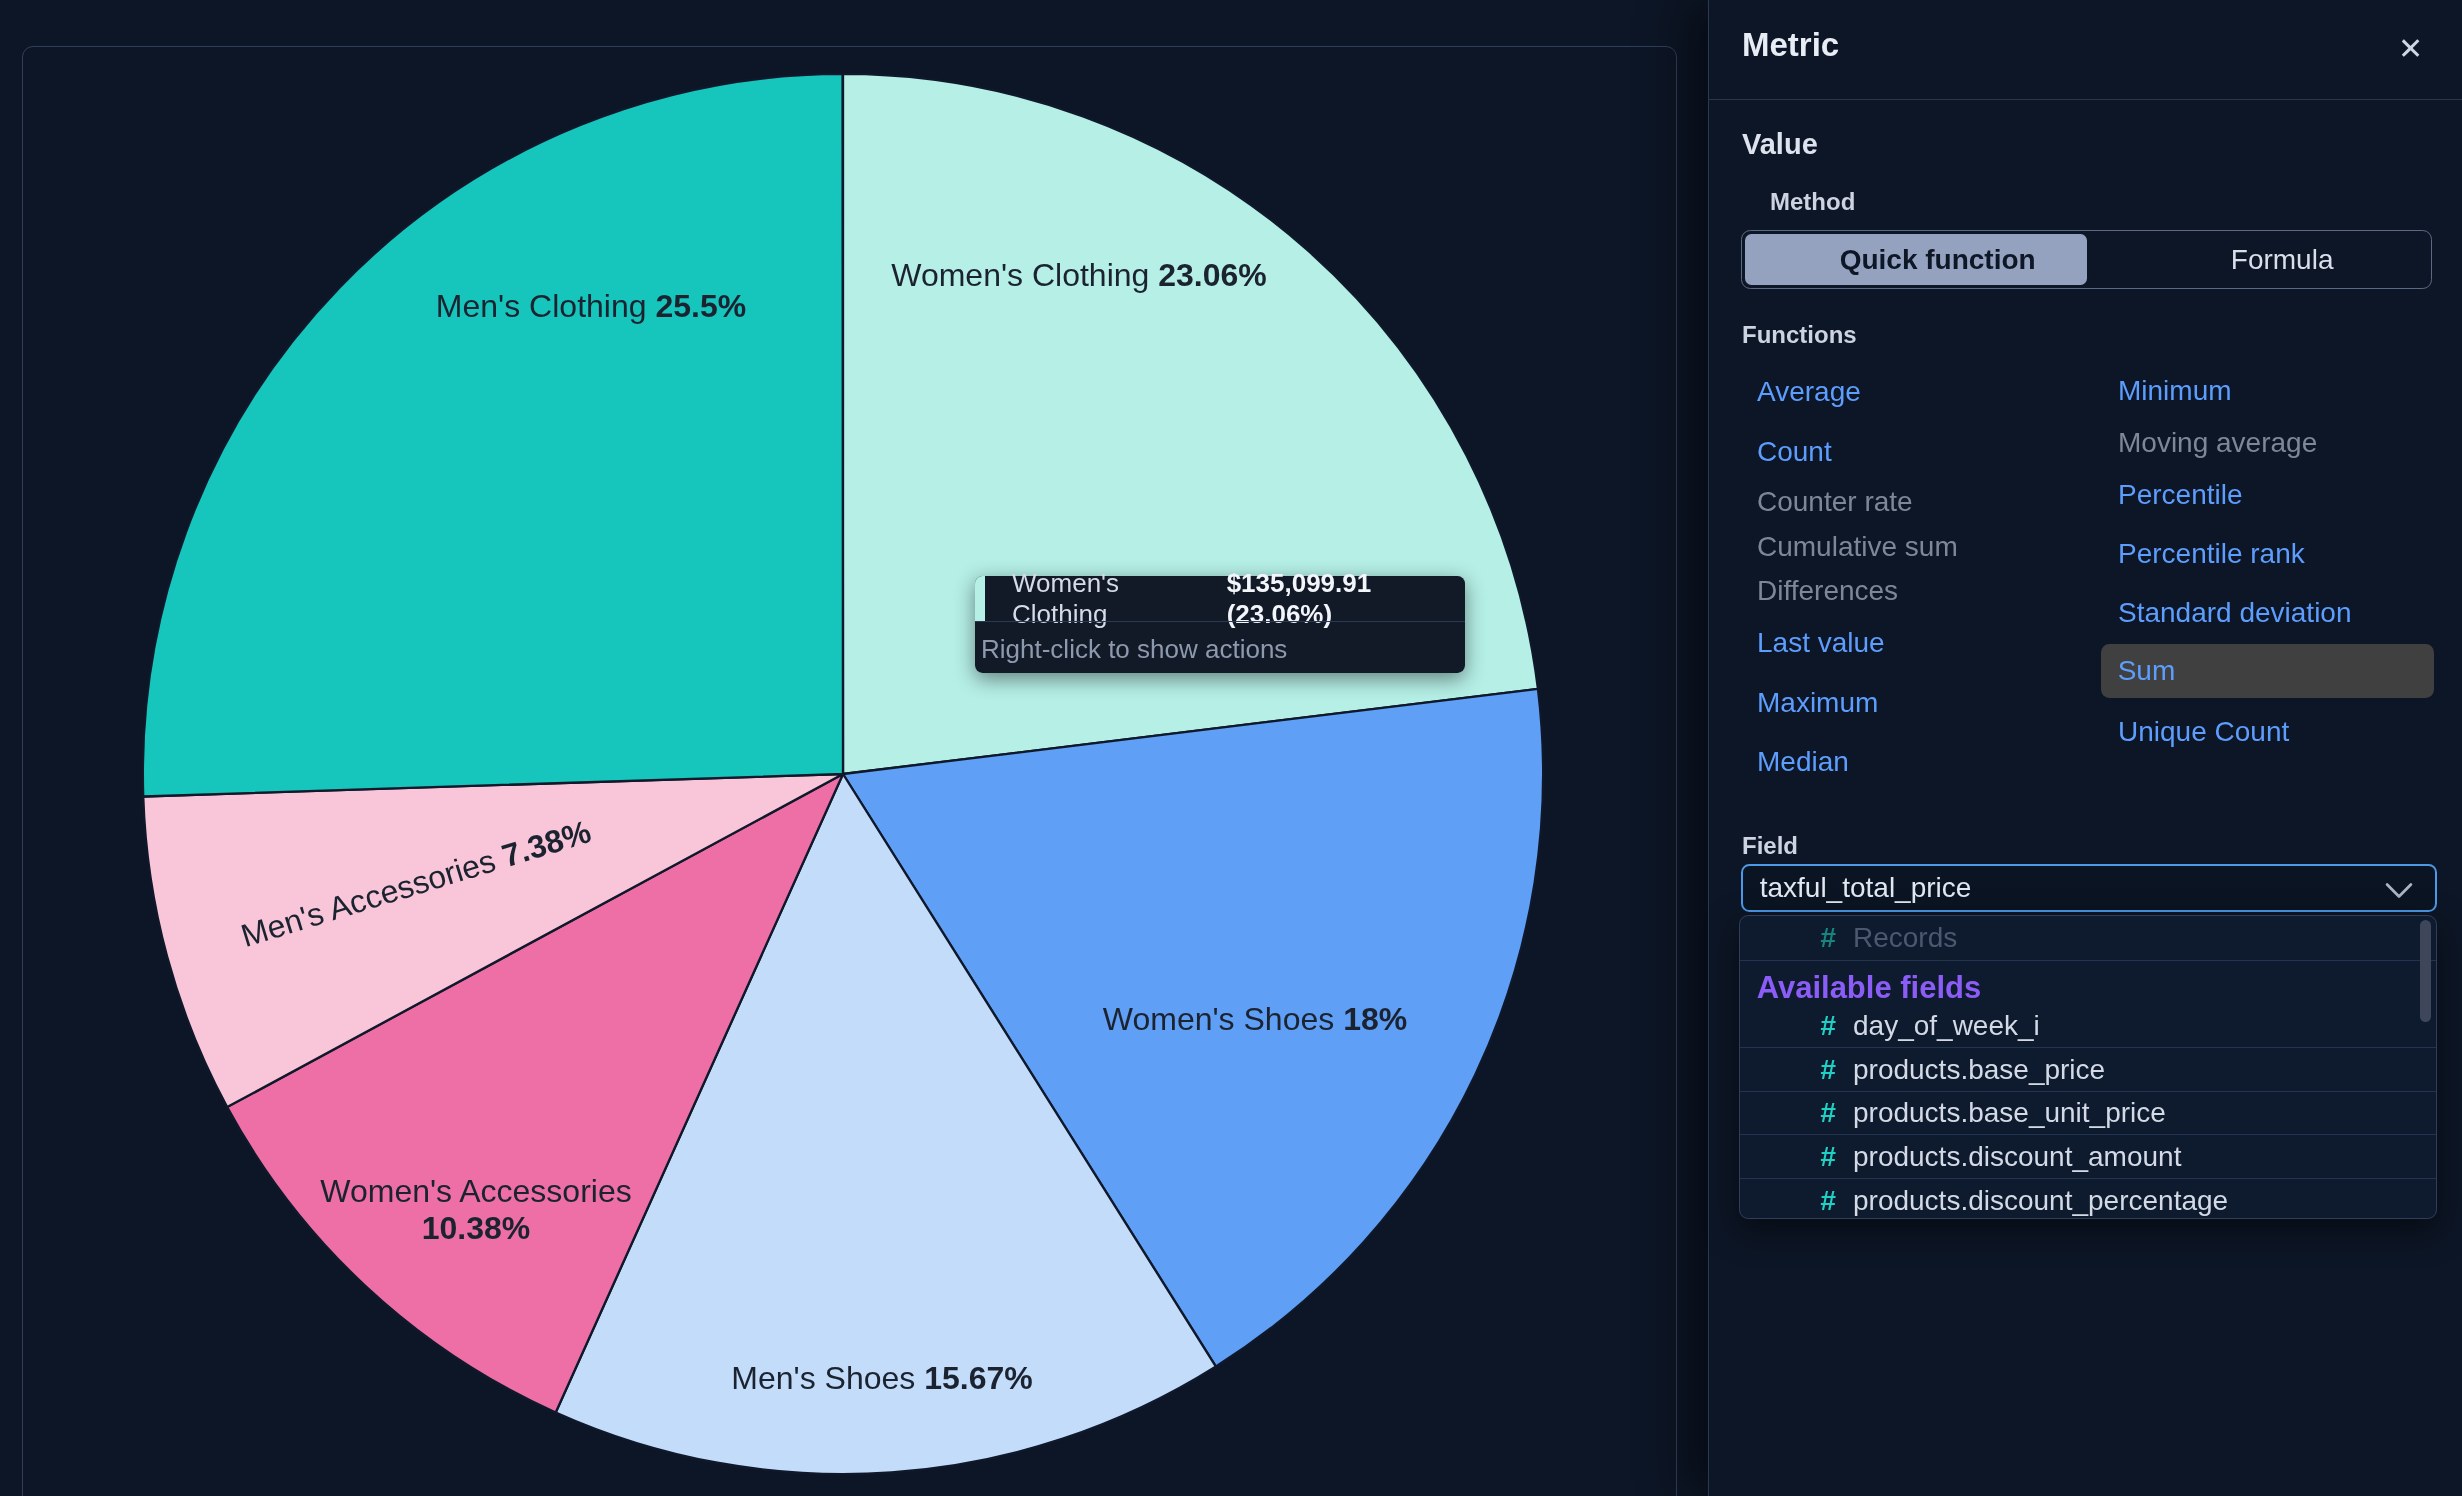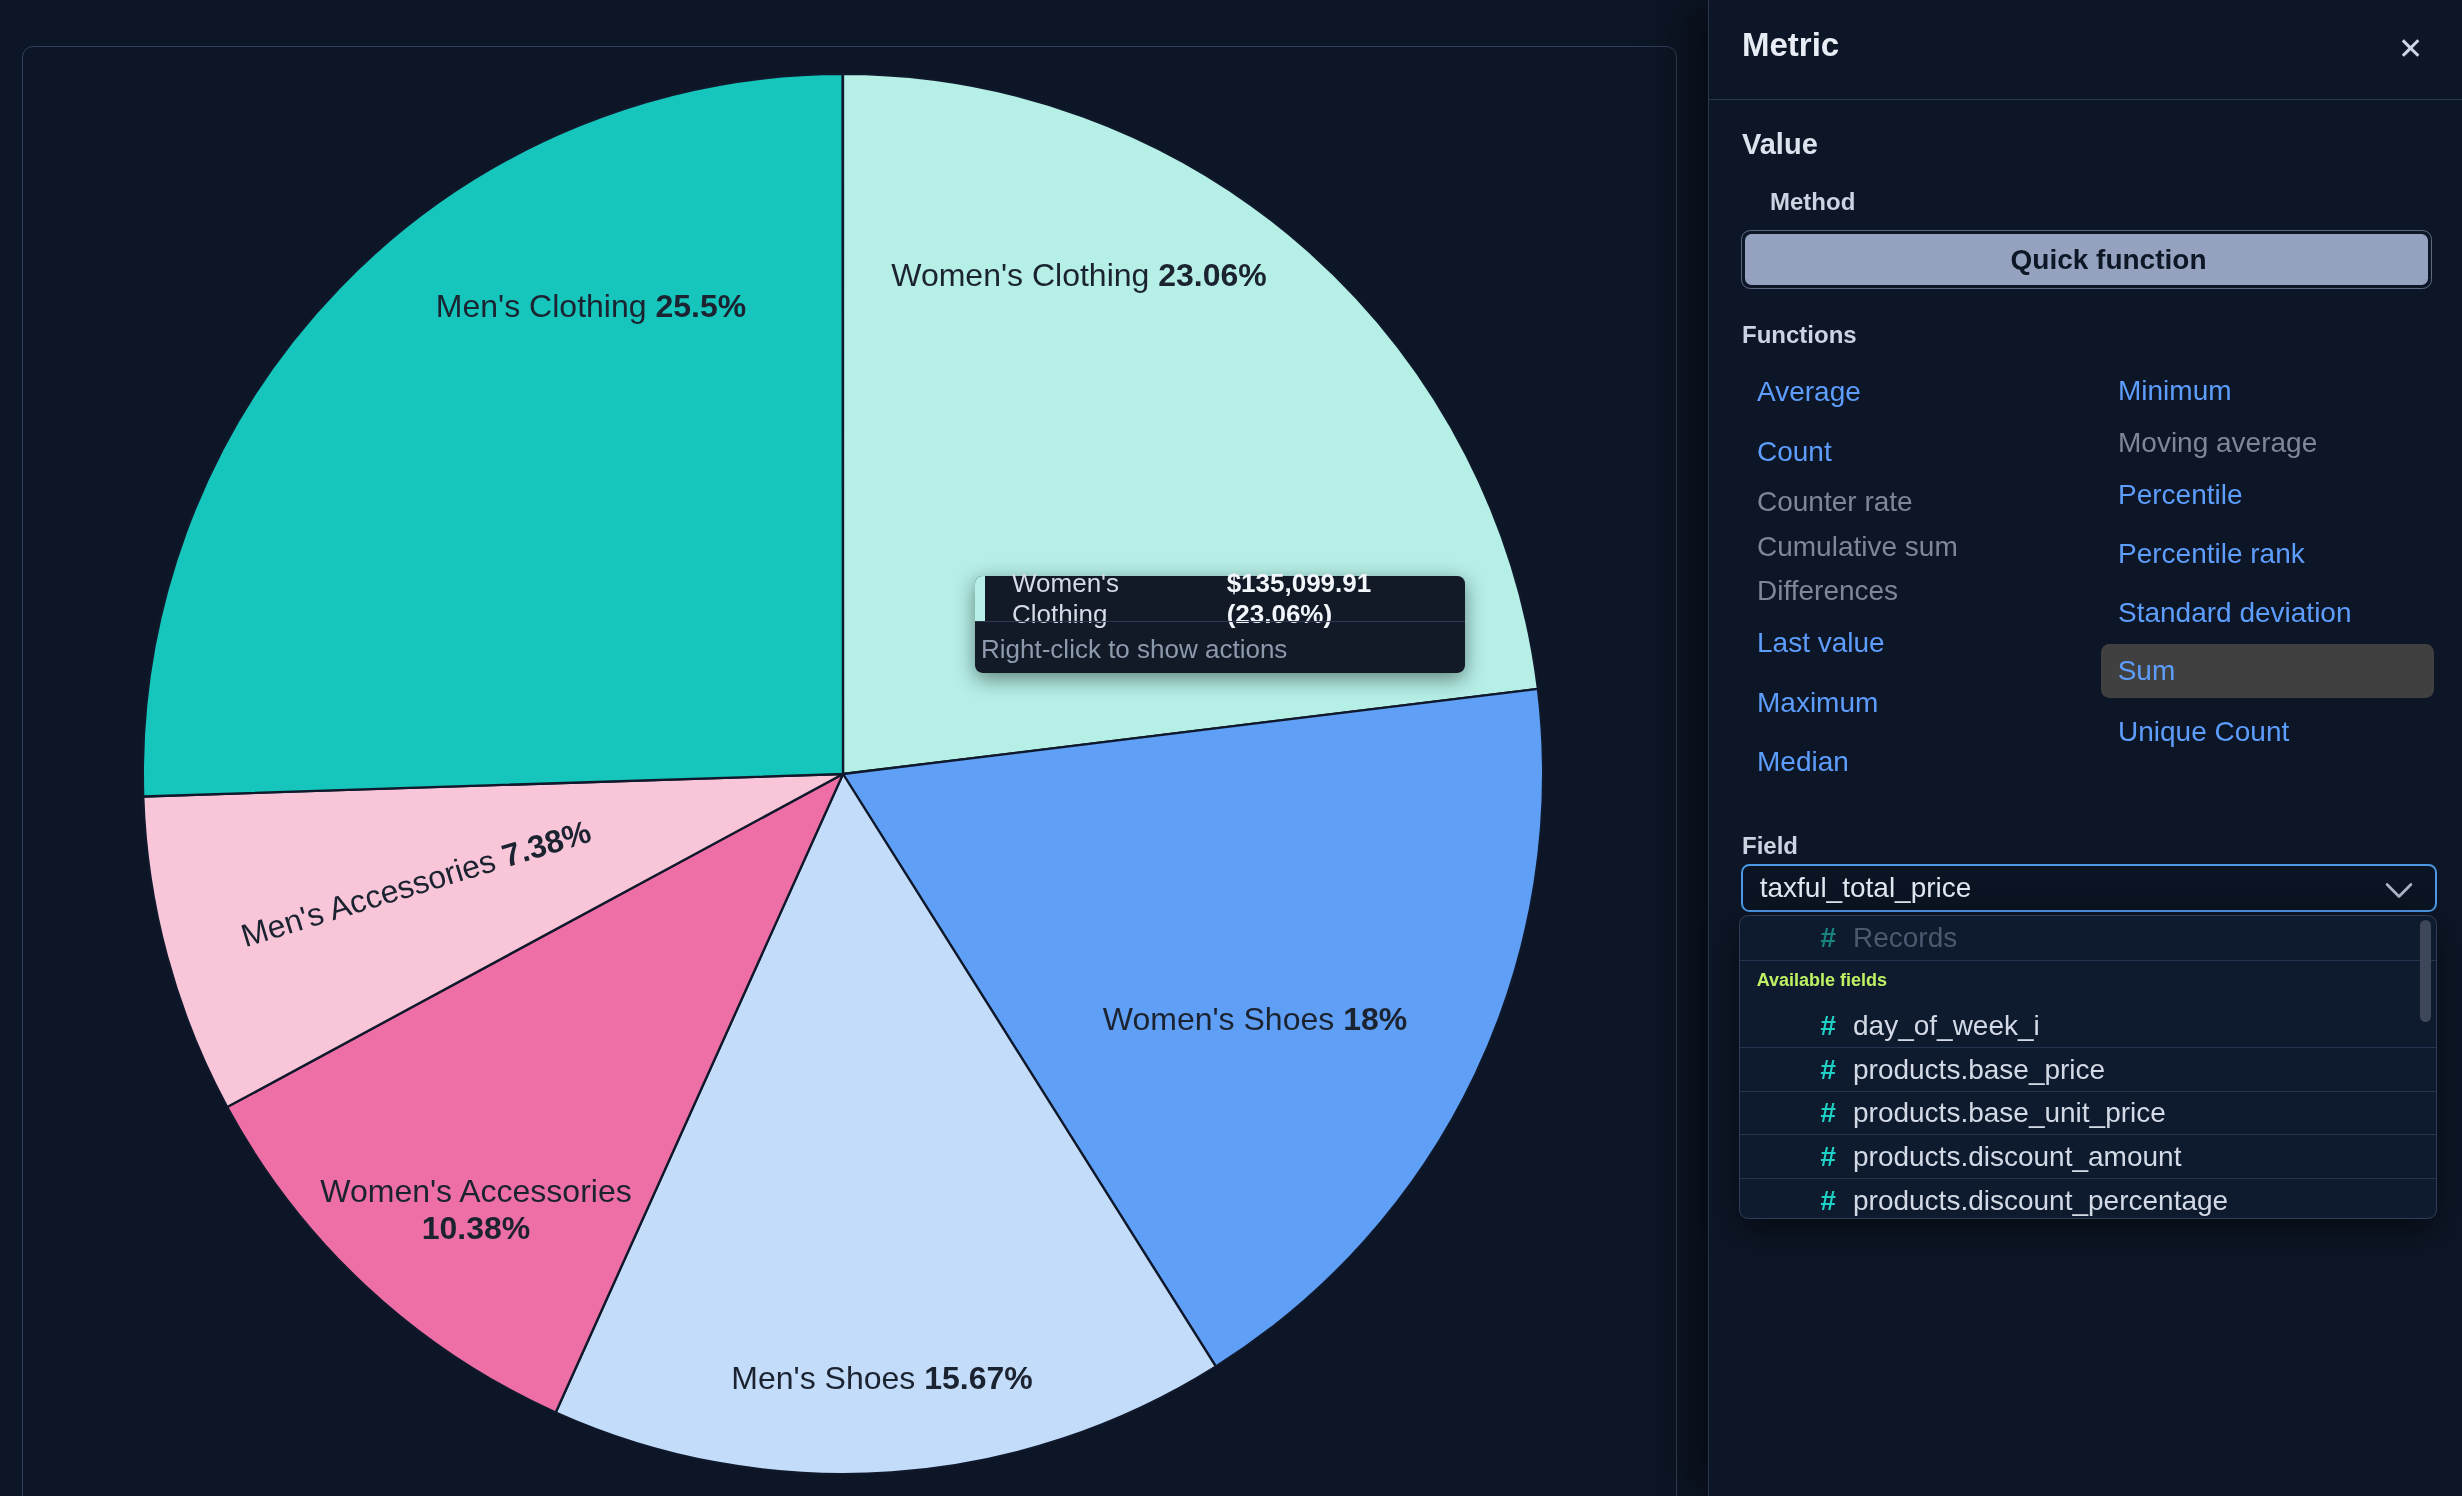--- a/index.html
+++ b/index.html
@@ -46,21 +46,21 @@
   #field-combo .chev{position:absolute;right:20.4px;top:13px;}
   
   #field-popover{position:absolute;left:30px;top:915px;width:698px;height:304px;box-sizing:border-box;
     background:#0e1a2e;border:0.9px solid #303e57;border-radius:9.3px;box-shadow:0 11px 32px rgba(0,0,0,0.5);overflow:hidden;}
   .pop-row{position:absolute;left:0;right:0;height:43px;display:flex;align-items:center;cursor:pointer;}
   .pop-row .hash{position:absolute;left:80px;color:#1fd0c4;font-size:28px;font-style:italic;font-weight:600;}
   .pop-row .opt-label{position:absolute;left:113px;color:#d3dae6;font-size:28px;}
   .pop-row.disabled .hash{color:#17857e;}
   .pop-row.disabled .opt-label{color:#4c5870;}
   .pop-div{position:absolute;left:0;right:0;height:0.9px;background:#263350;}
-  .pop-group{position:absolute;left:16.7px;font-size:18px;font-weight:700;color:#bef264;text-align:center;}
+  .pop-group{position:absolute;left:16.7px;font-size:31px;font-weight:700;color:#8b5cf6;text-align:center;}
   #pop-scroll{position:absolute;right:4.6px;top:3.7px;width:11px;height:102px;border-radius:5.6px;background:#3d4759;}
 </style>
 </head>
 <body>
 
 <div id="chart-frame"></div>
 
 <svg id="pie-svg" width="1404" height="1404" viewBox="0 0 1512 1512">
     <path d="M 756 756 L 756.0 2.0 A 754 754 0 0 1 1504.4 664.3 Z" fill="#b5efe6" stroke="#10192b" stroke-width="2.5" stroke-linejoin="round"></path>
     <path d="M 756 756 L 1504.4 664.3 A 754 754 0 0 1 1157.6 1394.1 Z" fill="#5f9ff6" stroke="#10192b" stroke-width="2.5" stroke-linejoin="round"></path>
@@ -92,20 +92,21 @@
 <div id="flyout">
   <div class="header-title">Metric</div>
   <div class="close-x">✕</div>
   <div class="header-div"></div>
 
   <div class="sec-value">Value</div>
 
   <div class="form-label" style="top:188px;margin-left:28px;">Method</div>
   <div id="method-group">
     <div class="seg selected">Quick function</div>
+    <div class="seg">Formula</div>
   </div>
 
   <div class="form-label" style="top:321px;">Functions</div>
   <div id="fn-list">
       <div class="fn-item" style="top: 371px; left: 48px;">Average</div>
       <div class="fn-item" style="top: 431px; left: 48px;">Count</div>
       <div class="fn-item disabled" style="top: 481px; left: 48px;">Counter rate</div>
       <div class="fn-item disabled" style="top: 526px; left: 48px;">Cumulative sum</div>
       <div class="fn-item disabled" style="top: 570px; left: 48px;">Differences</div>
       <div class="fn-item" style="top: 622px; left: 48px;">Last value</div>

